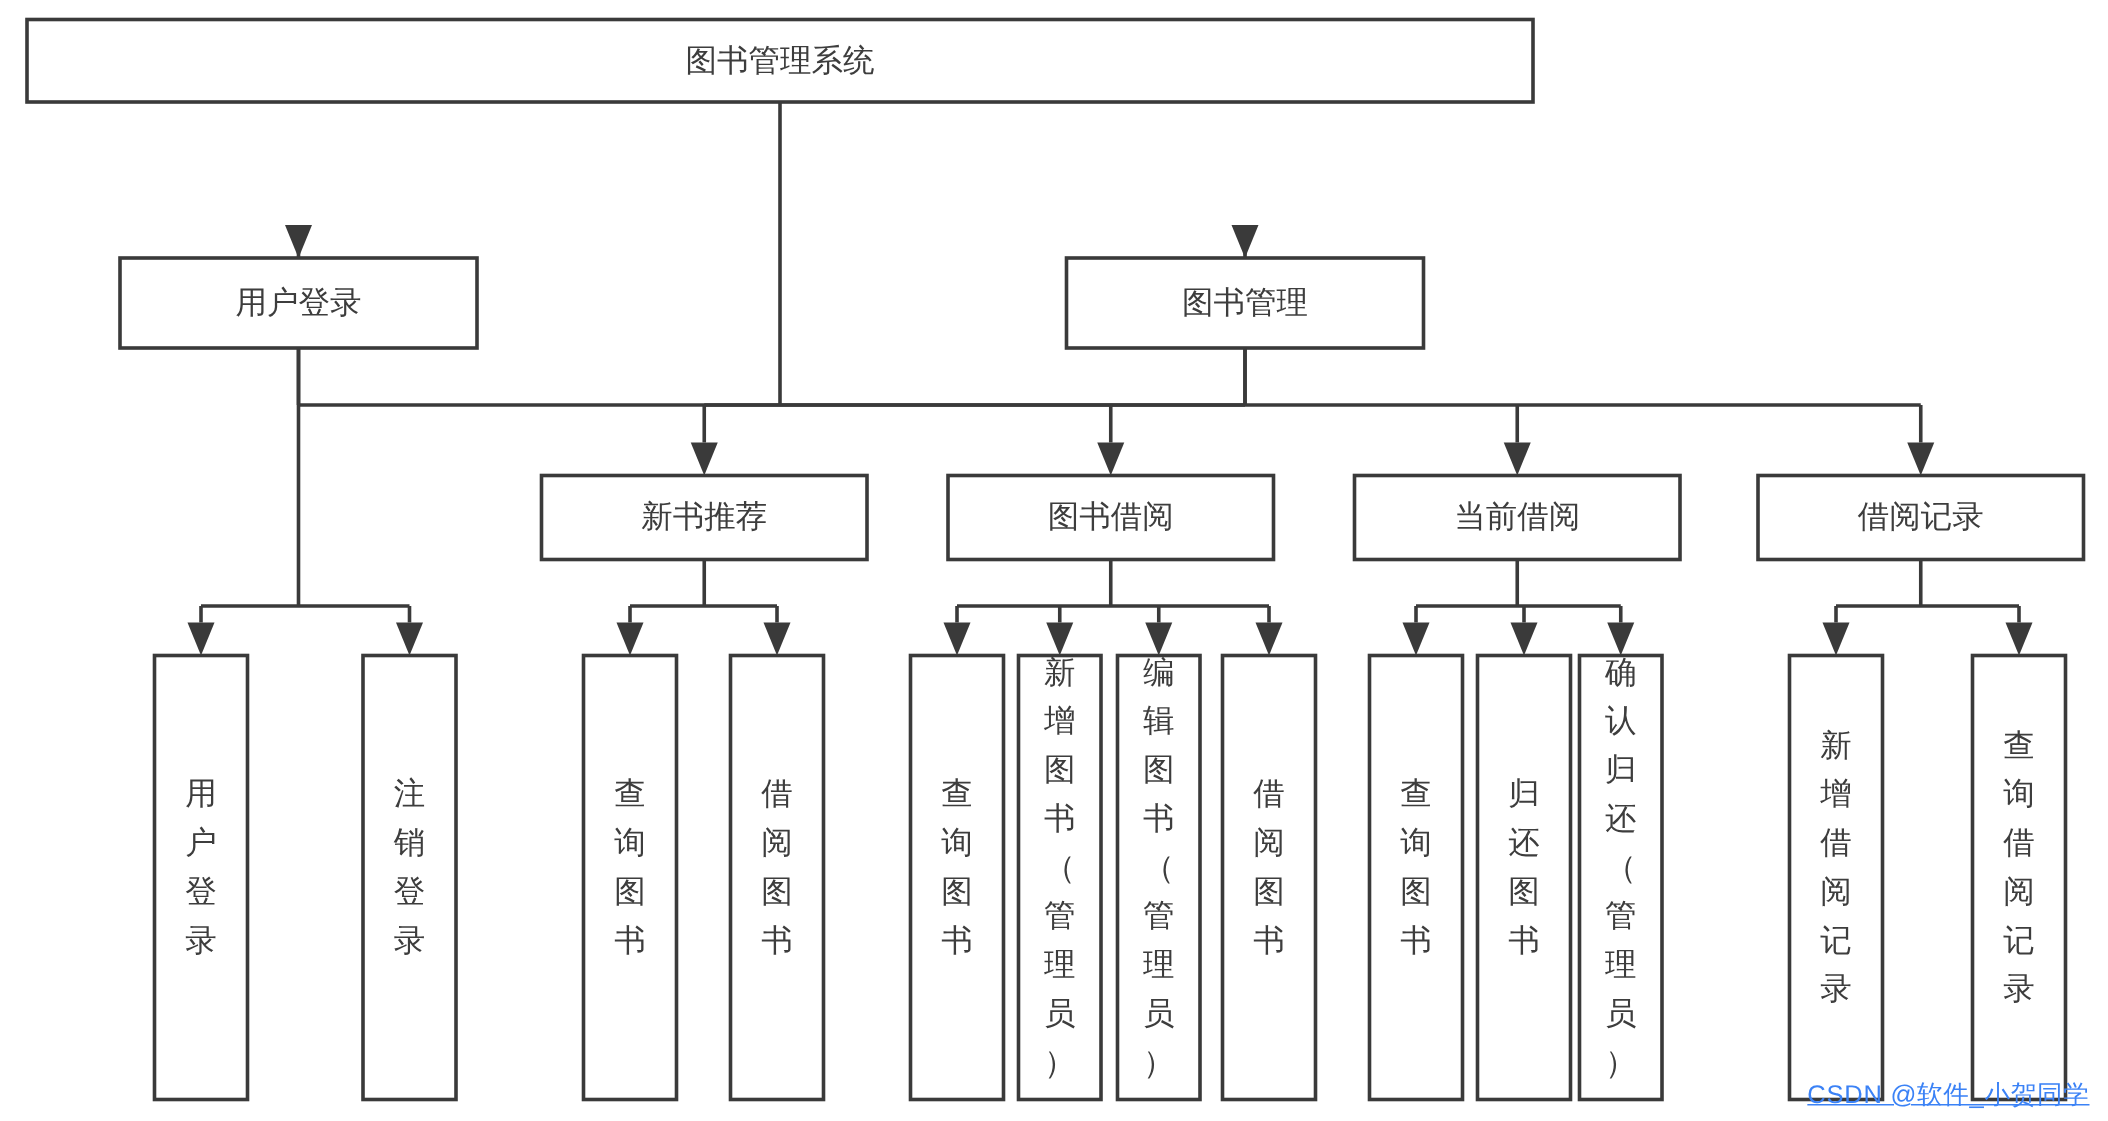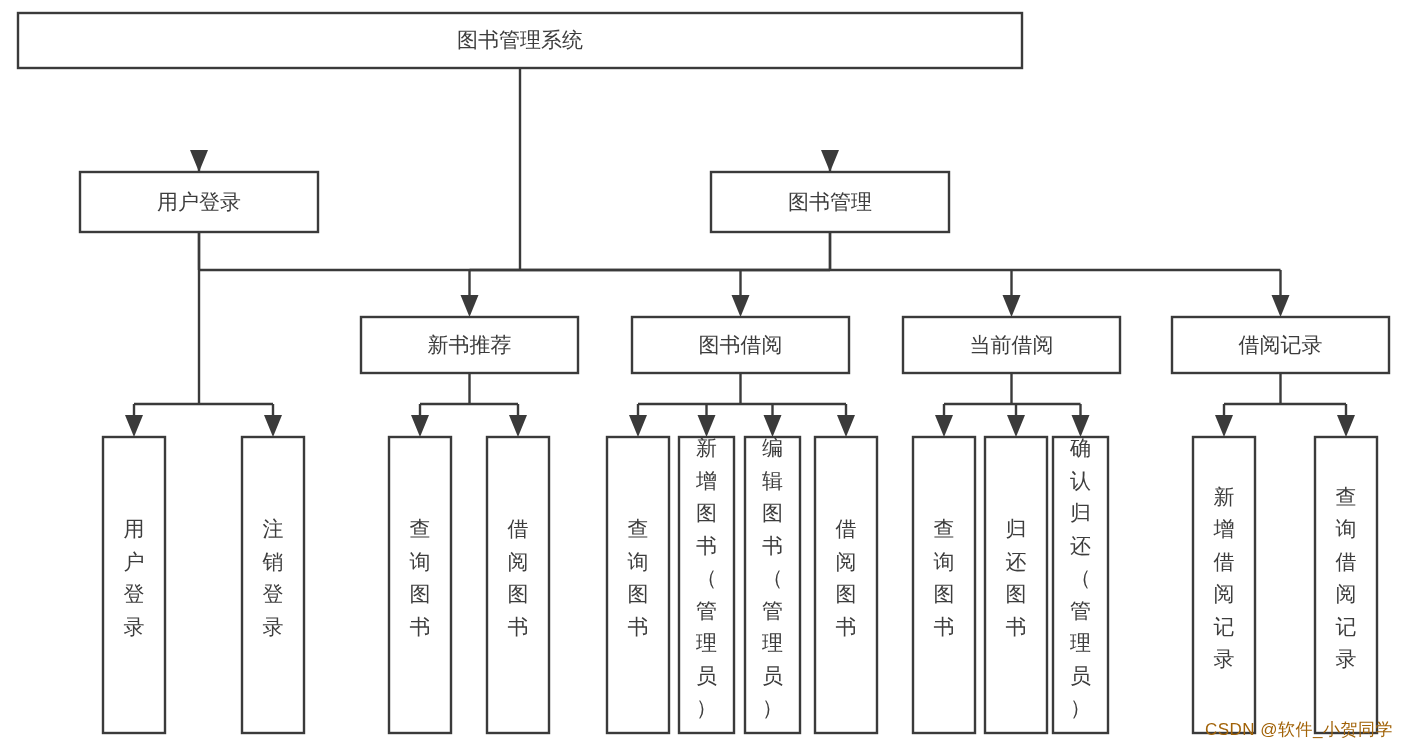--- a/index.html
+++ b/index.html
@@ -47,24 +47,25 @@
   .arrow-head {
     fill: #3a3a3a;
     stroke: none;
   }
   .watermark {
     position: absolute;
     right: 12px;
     bottom: 6px;
     font-family: "Liberation Sans", "DejaVu Sans", sans-serif;
     font-size: 17px;
-    color: #a16207;
+    color: #3b82f6;
     white-space: nowrap;
     letter-spacing: 0.5px;
     user-select: none;
+    text-decoration: underline;
   }
 </style>
 </head>
 <body>
 
 <div id="chart-root">
   <svg id="chart-svg" width="1405" height="747" viewBox="0 0 1405 747" xmlns="http://www.w3.org/2000/svg">
     <g id="connector-layer">
         <g>
           <path d="M 520 68 L 520 270" class="connector"></path>

